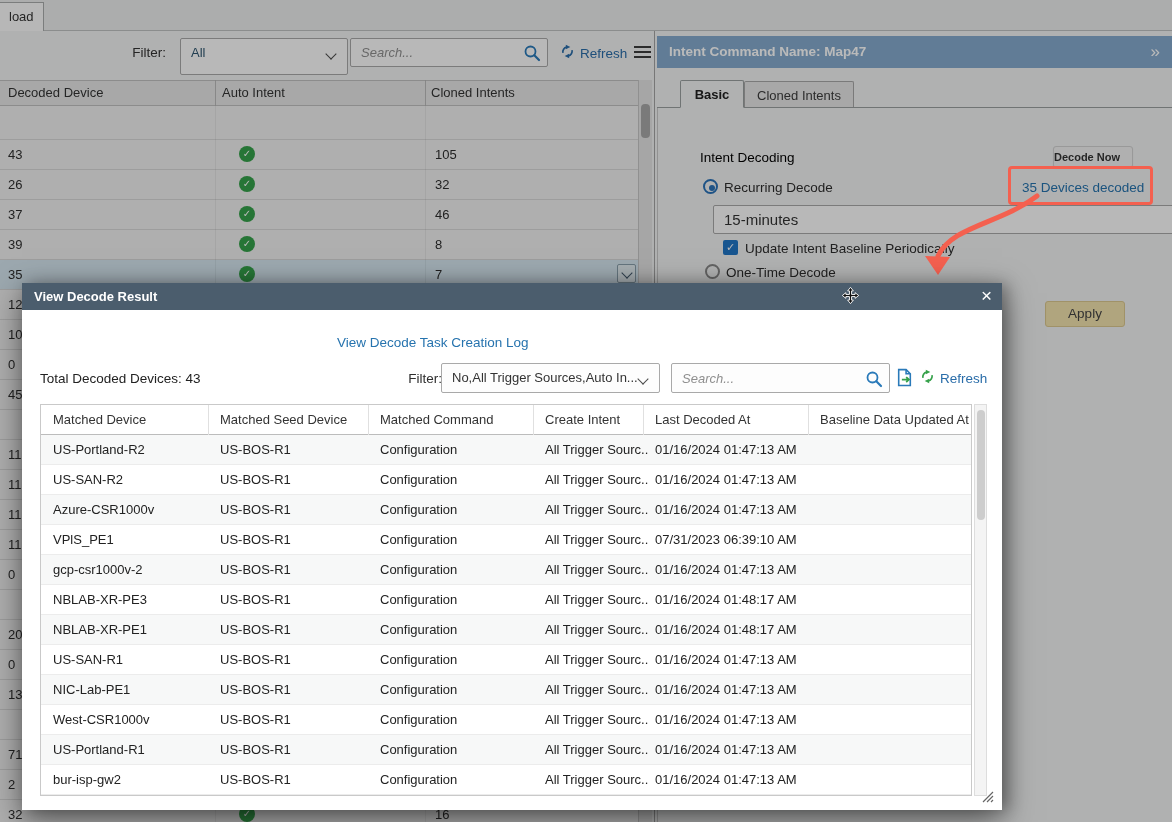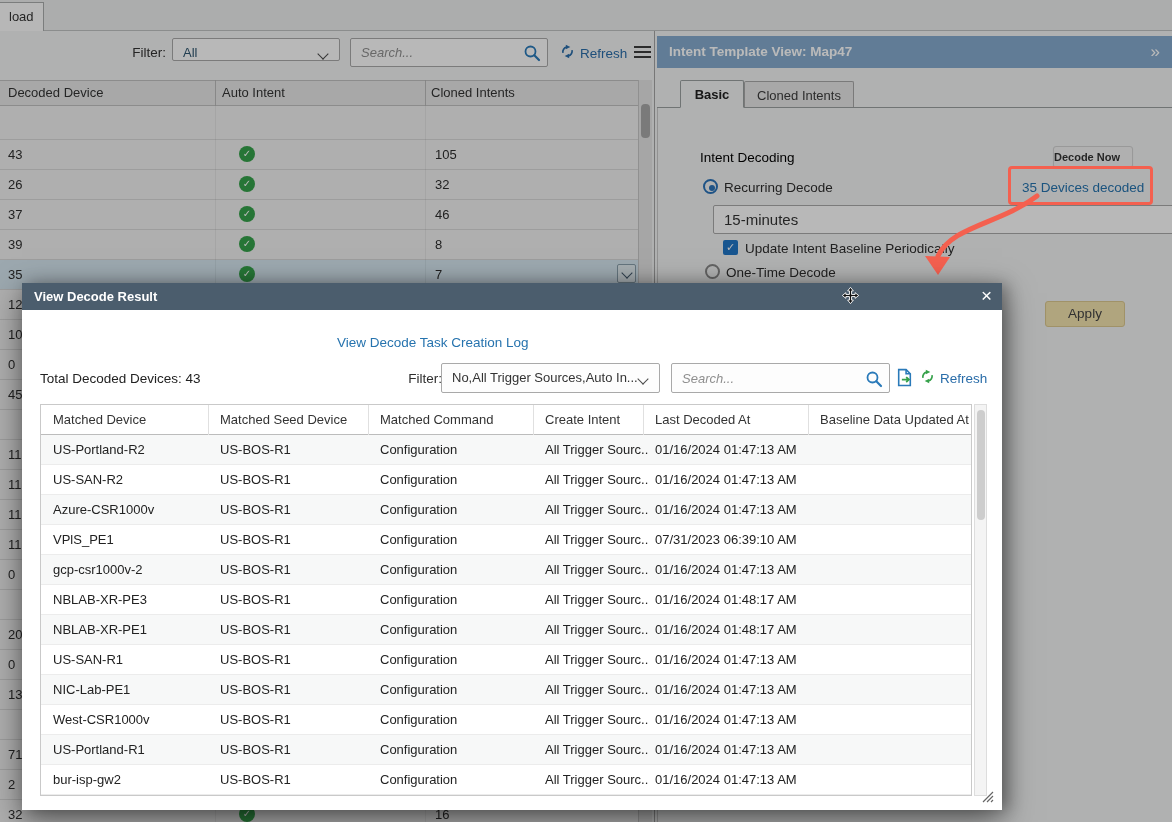--- a/index.html
+++ b/index.html
@@ -9,21 +9,21 @@
   .abs{position:absolute;box-sizing:border-box;}
 
   
   .tabsbar{left:0;top:0;width:1172px;height:31px;background:#eceded;border-bottom:1px solid #bfc2c2;}
   .tab-load{left:-8px;top:2px;width:52px;height:29px;background:#fbfbfb;border:1px solid #a9acac;border-bottom:none;
     line-height:28px;padding-left:16px;color:#333;}
 
   
   .flt-label{left:118px;top:45px;width:48px;text-align:right;font-size:13.5px;color:#333;}
   .select{background:#fdfdfd;border:1px solid #a9a9a9;border-radius:2px;line-height:27px;padding-left:10px;color:#2f566f;}
-  .flt-select{left:172px;top:38px;width:168px;height:23px;}
+  .flt-select{left:180px;top:38px;width:168px;height:37px;}
   .chev{position:absolute;right:12px;top:11px;width:7px;height:7px;border-right:1.6px solid #4a4a4a;border-bottom:1.6px solid #4a4a4a;transform:rotate(45deg);}
   .searchbox{background:#fdfdfd;border:1px solid #a9a9a9;border-radius:2px;}
   .lt-search{left:350px;top:38px;width:198px;height:29px;}
   .searchbox input{position:absolute;left:0;top:0;width:100%;height:100%;border:none;background:transparent;outline:none;
     padding:0 30px 0 10px;font:13px "Liberation Sans",sans-serif;box-sizing:border-box;color:#444;}
   .searchbox input::placeholder{font-style:italic;color:#8f8f8f;}
   .mag{position:absolute;right:6px;top:5px;}
   .refresh-btn{display:flex;align-items:center;gap:5px;cursor:pointer;}
   .lt-refresh{left:560px;top:44px;}
   .refresh-label{color:#2a6da9;font-size:13.5px;}
@@ -308,21 +308,21 @@
 
   </div>
     </div>
   <div class="abs colsep" style="left:215px;"></div>
   <div class="abs colsep" style="left:425px;"></div>
   <div class="abs scroll-track"></div>
   <div class="abs scroll-thumb"></div>
   <div class="abs v-divider"></div>
 
   <div class="abs panel-header">
-    <span class="panel-title">Intent Template View: Map47</span>
+    <span class="panel-title">Intent Command Name: Map47</span>
     <span class="collapse">»</span>
   </div>
   <div class="abs ptab ptab-basic">Basic</div>
   <div class="abs ptab ptab-cloned">Cloned Intents</div>
   <div class="abs ptab-strip"></div>
   <div class="abs panel-lborder"></div>
 
   <div class="abs sec-title">Intent Decoding</div>
   <div class="abs decode-now">Decode Now</div>
   <div class="abs radio on r1"></div>

